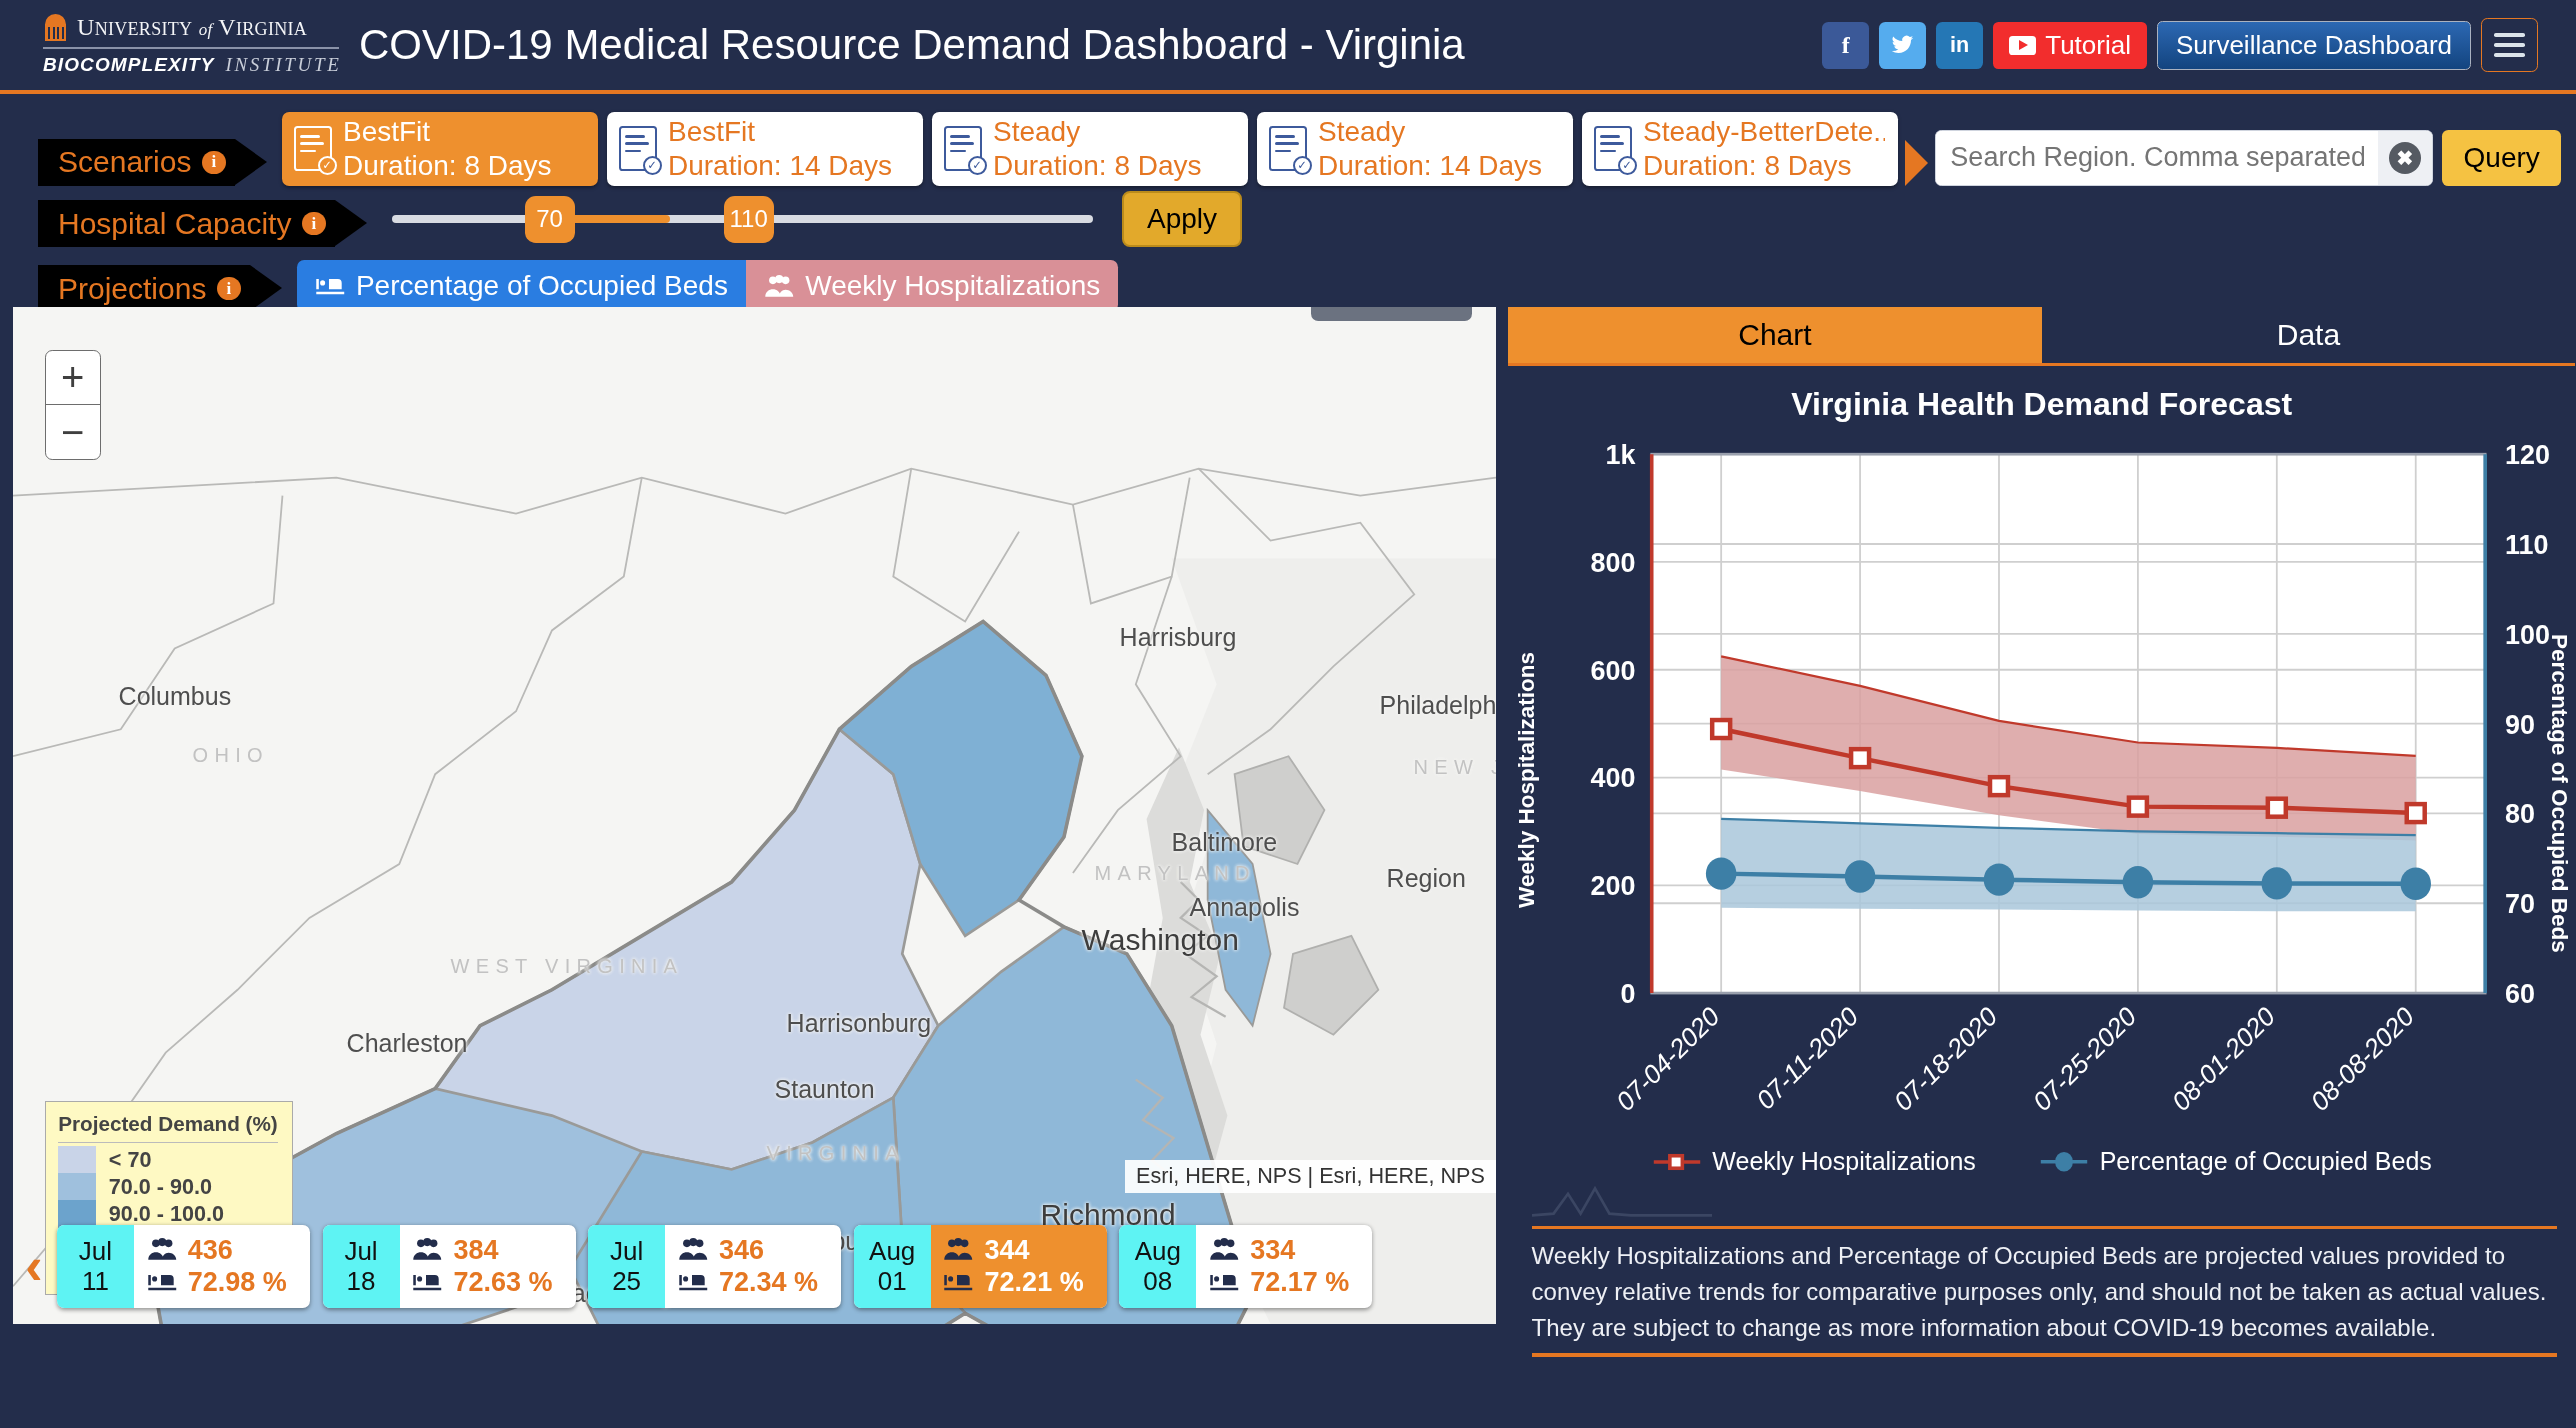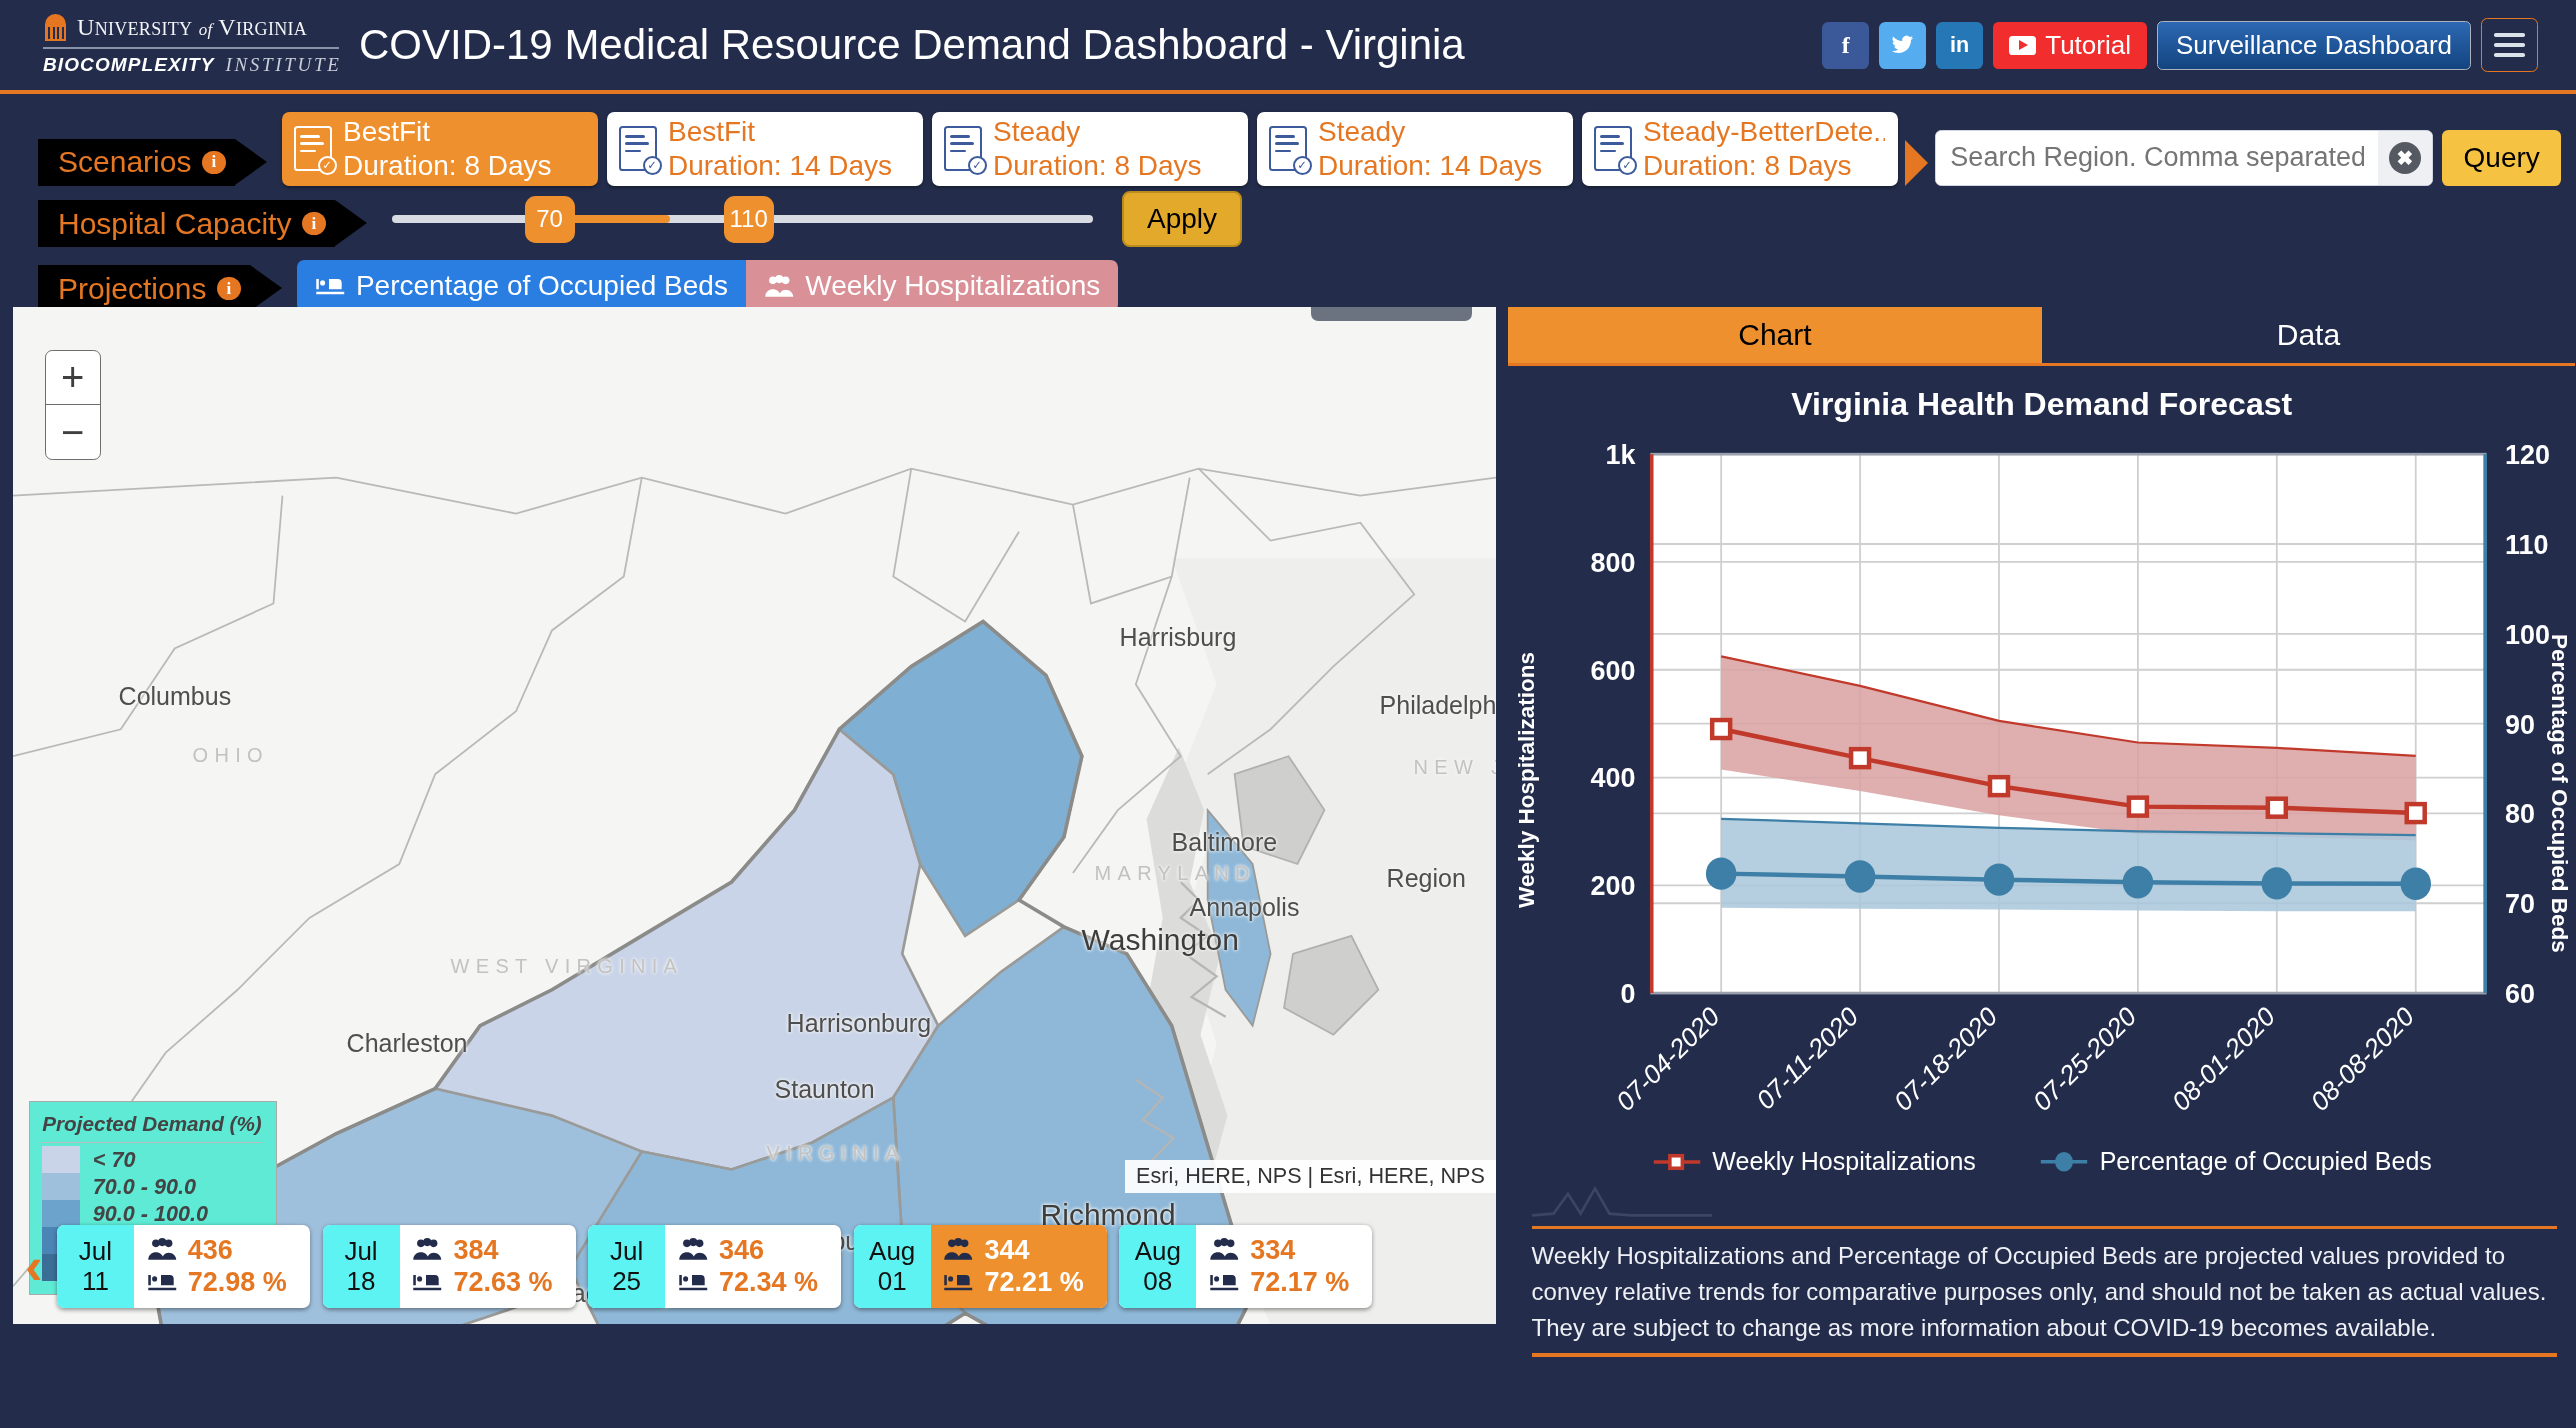--- a/index.html
+++ b/index.html
@@ -227,24 +227,23 @@
   .map-label {
     position: absolute; color: #4e4e4e; font-size: 25px;
     font-family: "Liberation Sans", sans-serif; white-space: nowrap;
     text-shadow: 0 0 3.6px #f5f5f3, 0 0 3.6px #f5f5f3;
   }
   .map-label.state {
     color: #c2c2c2; font-size: 20px; letter-spacing: 6.3px;
   }
   .map-label.big { font-size: 30px; color: #3d3d3d; }
   .legend {
-    position: absolute; left: 16px; bottom: 29px; background: #5eead4;
+    position: absolute; left: 32px; bottom: 29px; background: #fef9c3;
     border: 1.8px solid #aaa; padding: 10.8px 14.4px 12.6px 12.6px; z-index: 6;
     min-width: 230px;
-    font-style: italic;
   }
   .legend-title {
     font-size: 20.7px; font-weight: bold; color: #444;
     border-bottom: 1.8px solid #bbb; padding-bottom: 5.4px; margin-bottom: 3.6px;
   }
   .legend-row { display: flex; align-items: center; gap: 12.6px; height: 27px; }
   .legend-sw { width: 38px; height: 27px; flex: none; }
   .legend-lbl { font-size: 21.6px; font-weight: bold; color: #444; }
   .esri-attr {
     position: absolute; right: 0; bottom: 131px; background: rgba(255,255,255,.92);

